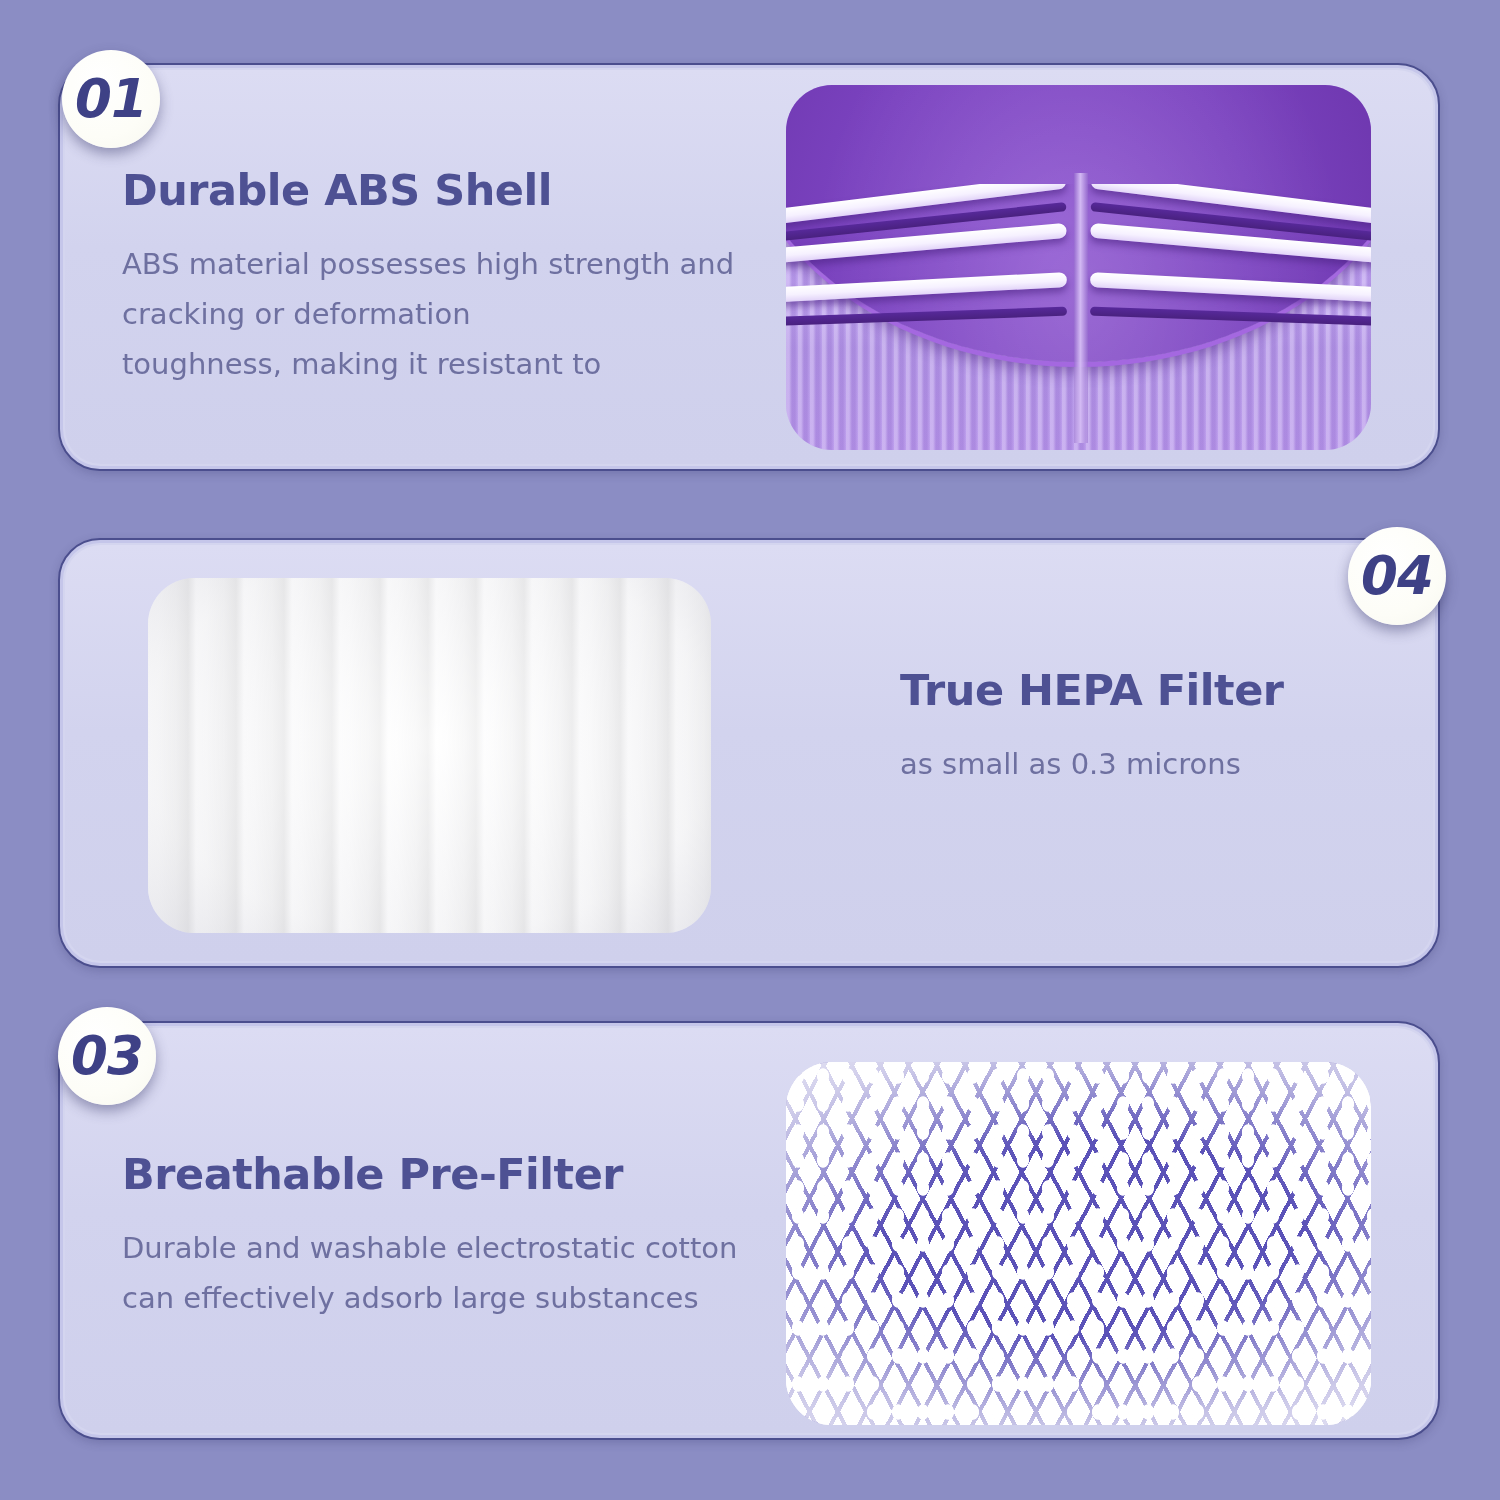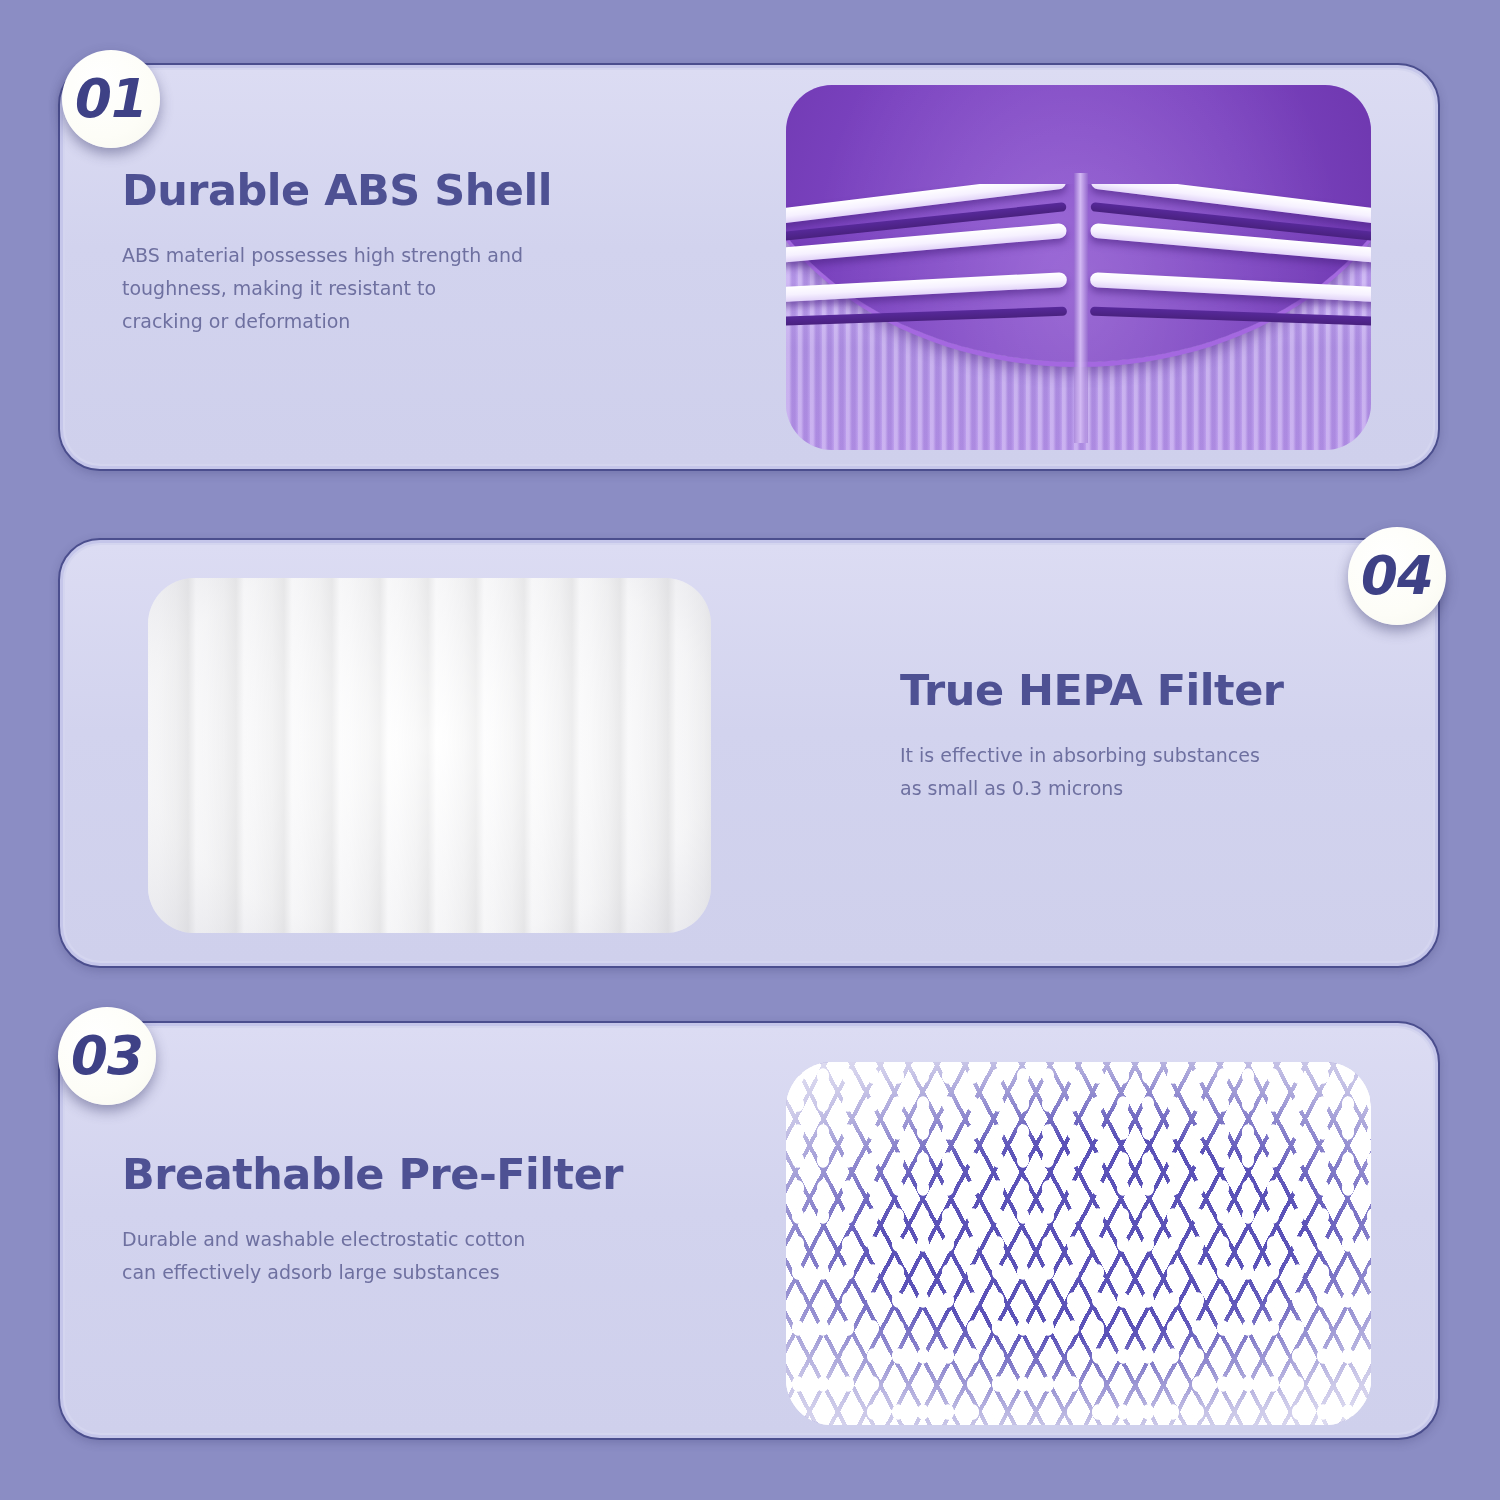--- a/index.html
+++ b/index.html
@@ -69,21 +69,21 @@
     font-weight:bold;
     font-size:43px;
     color:#4e5193;
     letter-spacing:-0.5px;
     line-height:1.05;
     white-space:nowrap;
   }
   .feature-desc {
     font-family:"DejaVu Sans", sans-serif;
     font-weight:normal;
-    font-size:19px;
+    font-size:29px;
     color:#6e70a0;
     line-height:1.73;
     margin-top:26px;
   }
   .feature-desc div { white-space:nowrap; }
 
   #text1 { left:122px; top:168px; }
   #text2 { left:900px; top:668px; text-align:left; }
   #text3 { left:122px; top:1152px; }
 
@@ -225,42 +225,41 @@
       <div class="vent" style="right:-4%; top:96px;  width:52%; transform:rotate(3deg);"></div>
       <div class="vent dark" style="right:-4%; top:128px; width:52%; transform:rotate(2deg);"></div>
     </div>
     <div class="abs-divider"></div>
   </div>
 
   <div class="text-block" id="text1">
     <div class="feature-title">Durable ABS Shell</div>
     <div class="feature-desc">
       <div>ABS material possesses high strength and</div>
+      <div>cracking or deformation</div>
       <div>toughness, making it resistant to</div>
-      <div>cracking or deformation</div>
     </div>
   </div>
 
   <div class="badge" id="badge1">
     <span>01</span>
   </div>
 
   <div class="card" id="card2">
     <div class="card-inner-sheen"></div>
   </div>
 
   <div class="photo" id="photo2">
     <div class="photo-fill hepa"></div>
     <div class="photo-fill hepa-shade"></div>
   </div>
 
   <div class="text-block" id="text2">
     <div class="feature-title">True HEPA Filter</div>
     <div class="feature-desc">
-      <div>It is effective in absorbing substances</div>
       <div>as small as 0.3 microns</div>
     </div>
   </div>
 
   <div class="badge" id="badge2">
     <span>04</span>
   </div>
 
   <div class="card" id="card3">
     <div class="card-inner-sheen"></div>

